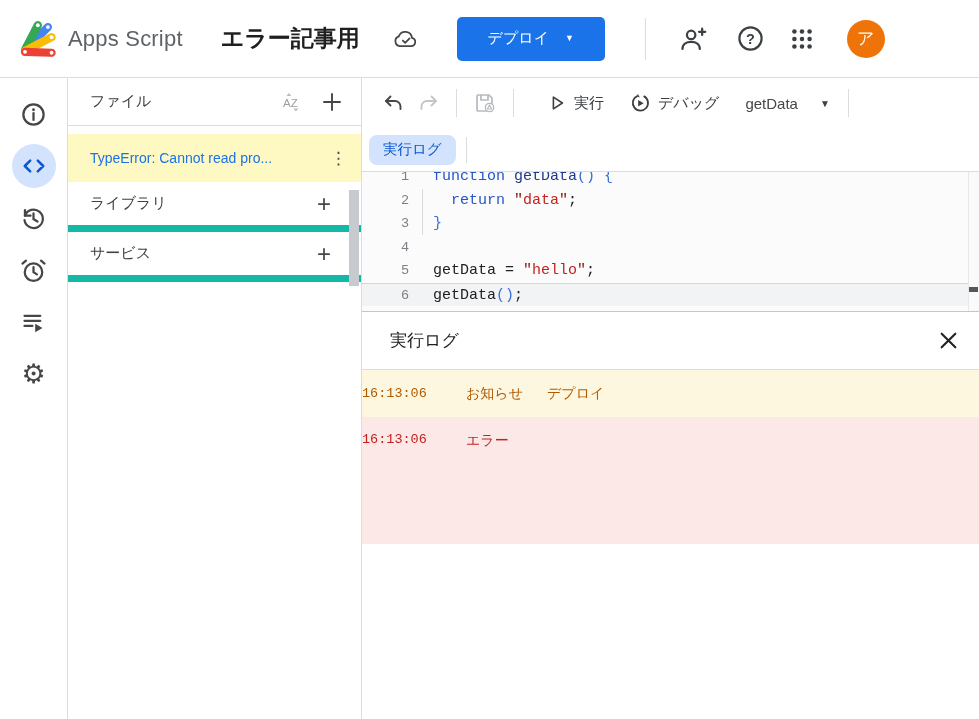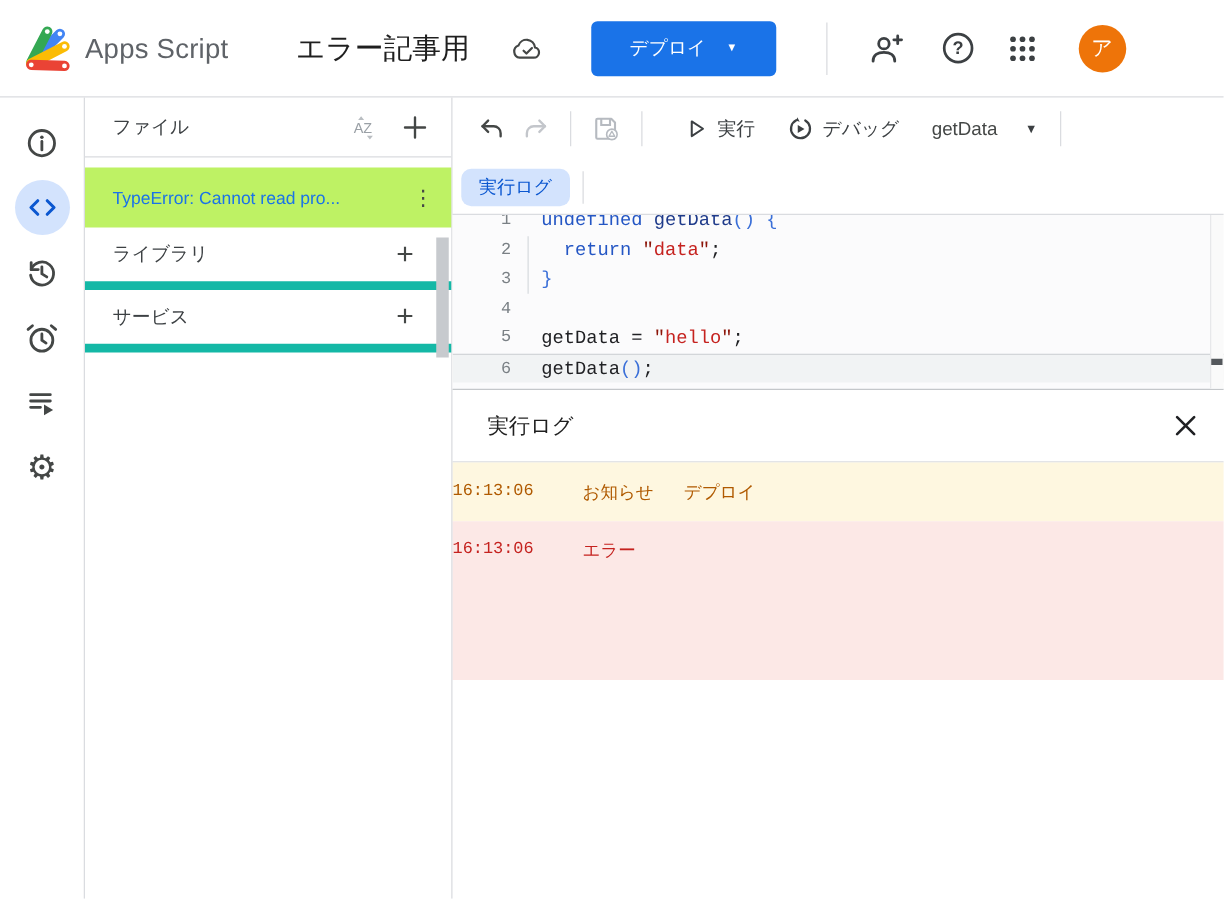--- a/index.html
+++ b/index.html
@@ -3,21 +3,21 @@
 <meta charset="utf-8">
 <style>
   * { margin:0; padding:0; box-sizing:border-box; }
   html,body { width:979px; height:719px; overflow:hidden; background:#fff;
     font-family:"Liberation Sans","DejaVu Sans",sans-serif; color:#202124; }
 
   
   .header { height:78px; border-bottom:1px solid #dadce0; display:flex; align-items:center; padding:0 18px 0 14px; }
   .logo { width:44px; height:44px; flex:0 0 auto; }
   .product-name { margin-left:10px; font-size:22px; color:#5f6368; letter-spacing:.2px; }
-  .project-title { margin-left:54px; font-size:23px; color:#1f1f1f; }
+  .project-title { margin-left:38px; font-size:23px; color:#1f1f1f;font-weight:bold; }
   .cloud { margin-left:32px; }
   .deploy-btn { margin-left:38px; width:148px; height:44px; background:#1a73e8; color:#fff; border:none;
     border-radius:5px; font-size:15px; font-family:inherit; display:flex; align-items:center; justify-content:center; gap:16px; cursor:pointer; }
   .deploy-caret { font-size:9px; line-height:1; }
   .hdr-divider { margin-left:40px; width:1px; height:42px; background:#dadce0; }
   .hdr-icon-btn { border:none; background:none; padding:4px; cursor:pointer; display:flex; align-items:center; }
   .share-btn { margin-left:28px; } .help-btn { margin-left:20px; } .apps-btn { margin-left:16px; }
   .avatar { margin-left:28px; width:38px; height:38px; border-radius:50%; background:#ee7409; color:#fff;
     font-size:17px; display:flex; align-items:center; justify-content:center; cursor:pointer; }
 
@@ -27,21 +27,21 @@
   .rail-item { width:44px; height:44px; border-radius:50%; display:flex; align-items:center; justify-content:center; cursor:pointer; background:transparent; border:none; }
   .rail-item.active { background:#d3e3fd; }
   .gear-glyph { font-size:27px; color:#444746; line-height:1; }
 
   
   .file-panel { width:294px; border-right:1px solid #dadce0; position:relative; }
   .fp-header { height:48px; border-bottom:1px solid #dadce0; display:flex; align-items:center; padding:0 16px 0 22px; }
   .fp-title { font-size:15px; color:#3c4043; }
   .fp-header-icons { margin-left:auto; display:flex; align-items:center; gap:12px; }
   .icon-btn { background:none; border:none; padding:2px; cursor:pointer; display:flex; align-items:center; }
-  .file-item { margin-top:8px; height:48px; background:#bef264; display:flex; align-items:center; padding:0 14px 0 22px; cursor:pointer; }
+  .file-item { margin-top:8px; height:48px; background:#fef9c3; display:flex; align-items:center; padding:0 14px 0 22px; cursor:pointer; }
   .file-item-label { color:#1a73e8; font-size:14px; white-space:nowrap; overflow:hidden; }
   .overflow-btn { margin-left:auto; font-size:17px; color:#444746; background:none; border:none; cursor:pointer; line-height:1; letter-spacing:0; }
   .fp-section { height:50px; border-bottom:7px solid #14b8a6; display:flex; align-items:center; padding:0 30px 0 22px; cursor:pointer; }
   .fp-section:first-of-type { border-top:1px solid #dadce0; margin-top:6px; }
   .fp-section-label { font-size:15px; color:#3c4043; }
   .fp-plus { margin-left:auto; font-size:24px; font-weight:400; color:#444746; line-height:1; }
   .fp-scrollbar { position:absolute; right:2px; top:112px; width:10px; height:96px; background:#c7cace; }
 
   
   .editor-pane { flex:1; display:flex; flex-direction:column; min-width:0; }
@@ -282,21 +282,21 @@
       <button class="log-chip">
         <span>実行ログ</span>
       </button>
       <div class="tab-divider"></div>
     </div>
 
     <div class="code-area">
       <div class="code-scroll">
           <div class="code-line">
             <span class="ln">1</span>
-            <span class="lt"><span class="tok-k">undefined </span><span class="tok-f">getData</span><span class="tok-p">()</span><span class="tok-d"> </span><span class="tok-p">{</span></span>
+            <span class="lt"><span class="tok-k">function </span><span class="tok-f">getData</span><span class="tok-p">()</span><span class="tok-d"> </span><span class="tok-p">{</span></span>
           </div>
           <div class="code-line">
             <span class="ln">2</span>
             <span class="lt"><span class="tok-d">  </span><span class="tok-k">return</span><span class="tok-d"> </span><span class="tok-q">"</span><span class="tok-s">data</span><span class="tok-q">"</span><span class="tok-d">;</span></span>
           </div>
           <div class="code-line">
             <span class="ln">3</span>
             <span class="lt"><span class="tok-p">}</span></span>
           </div>
           <div class="code-line">

